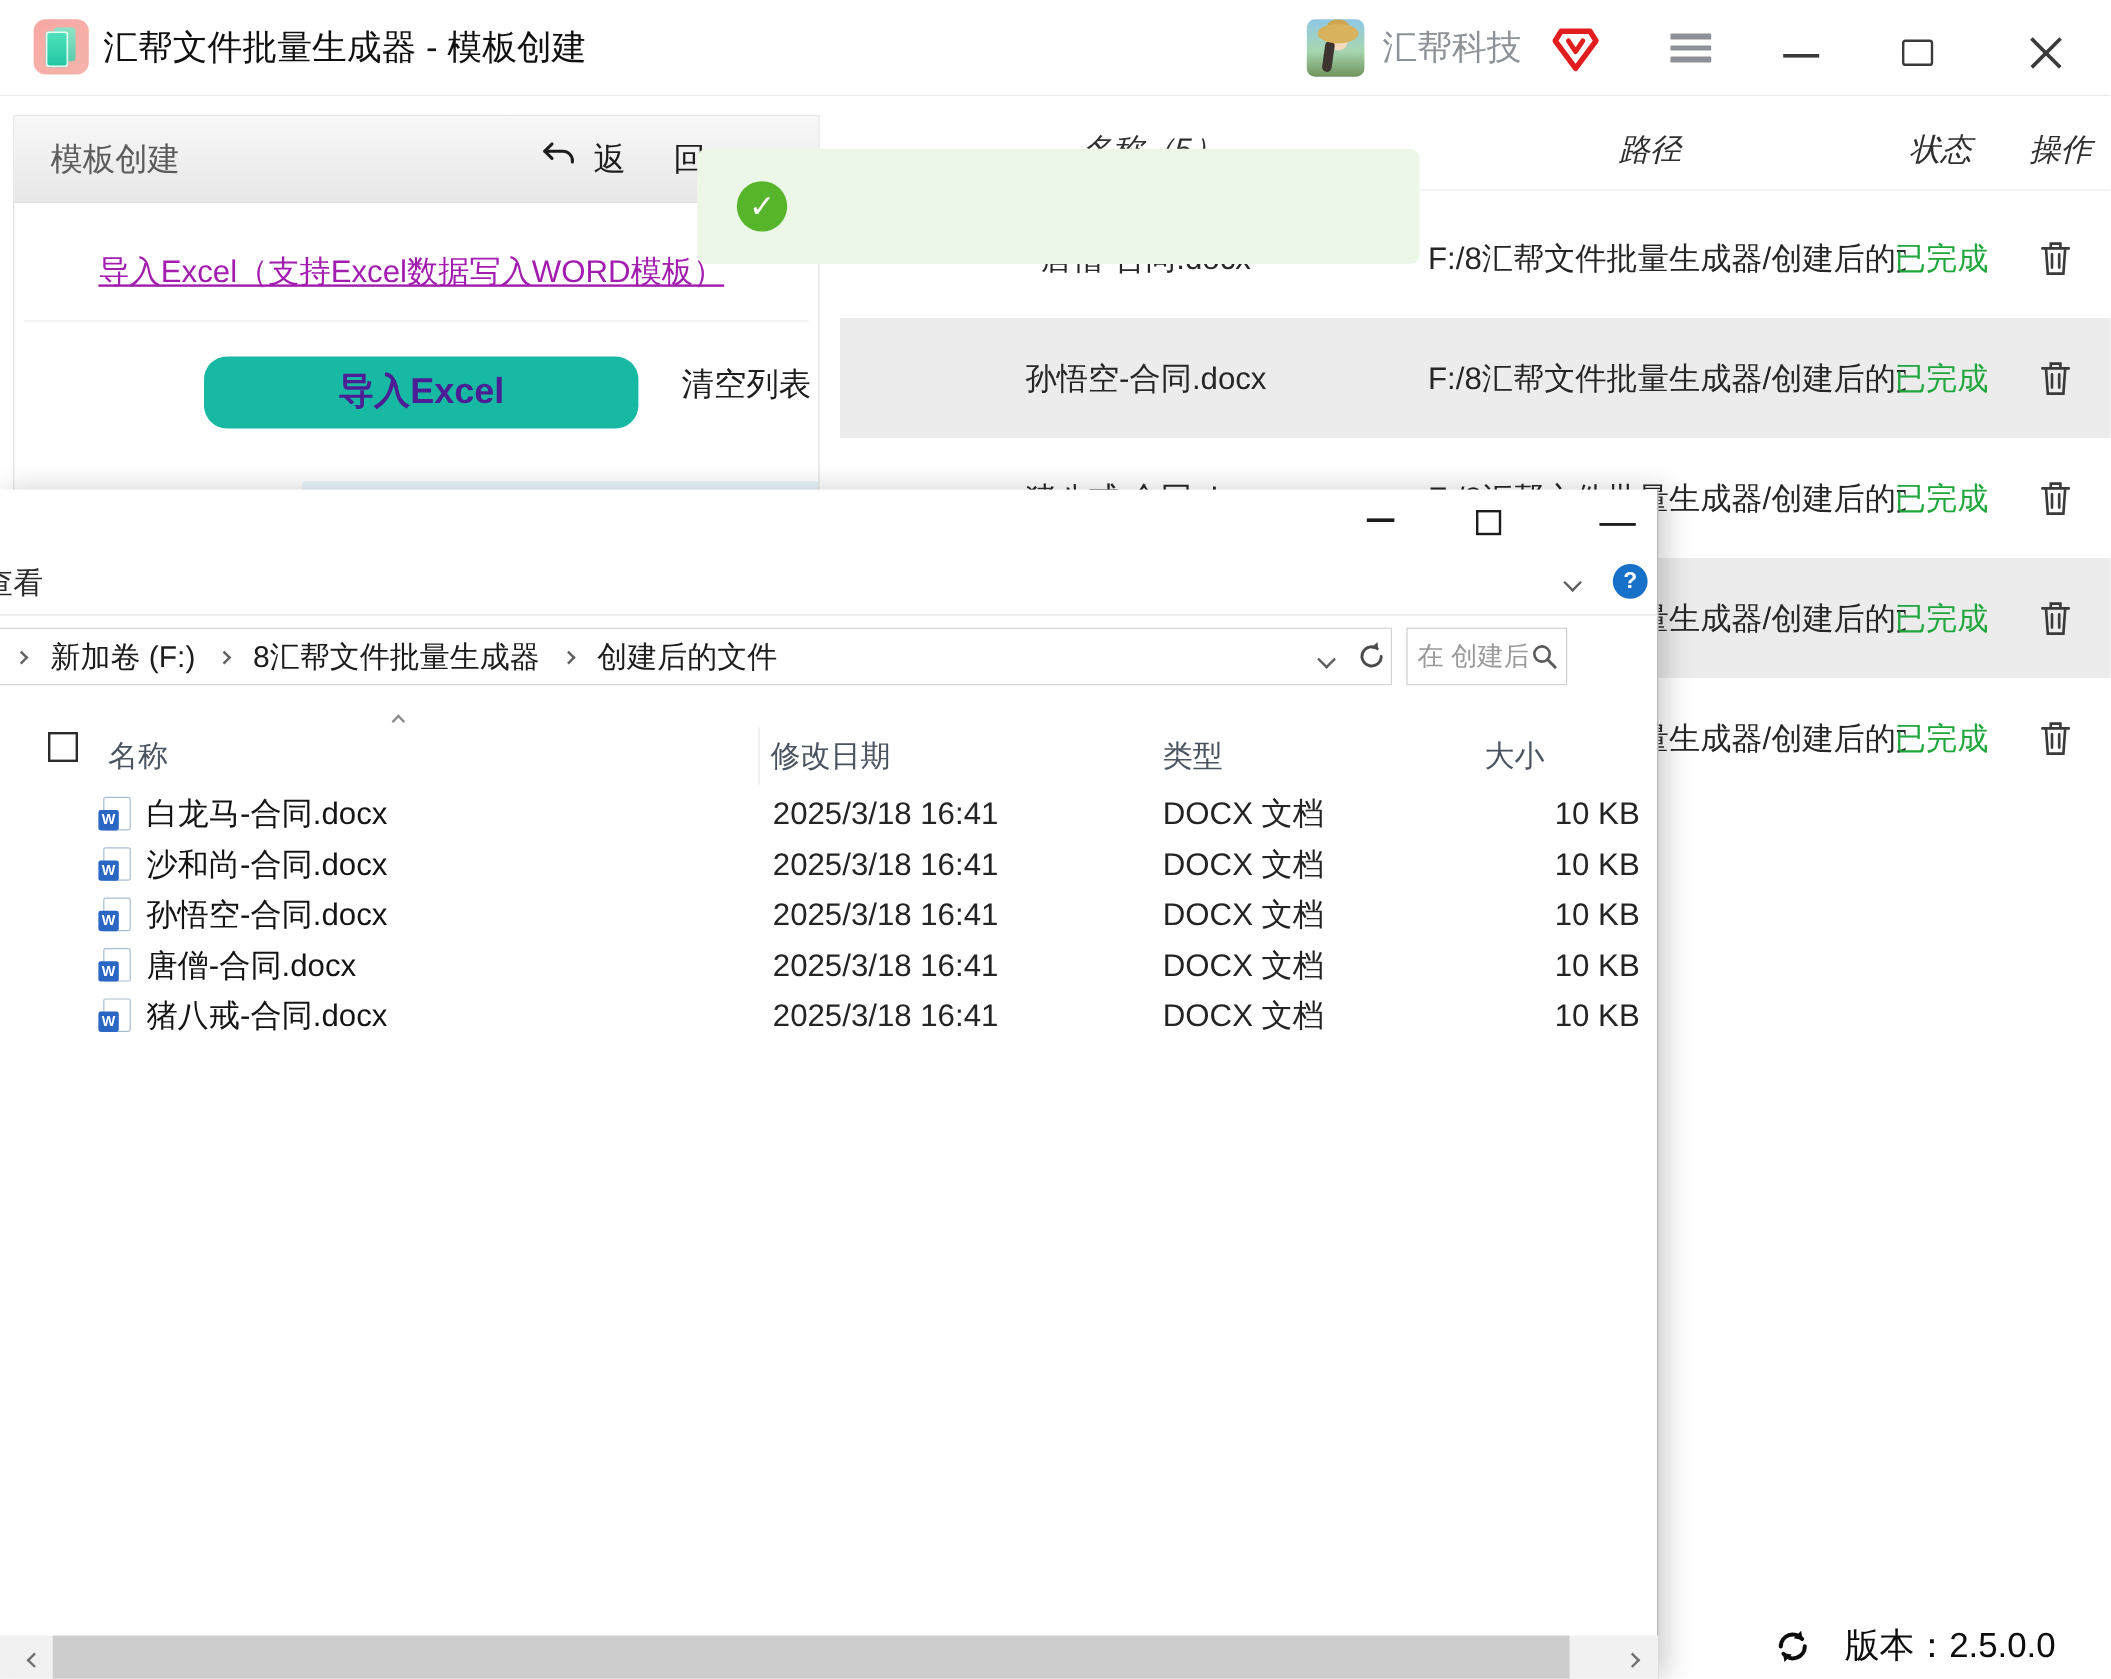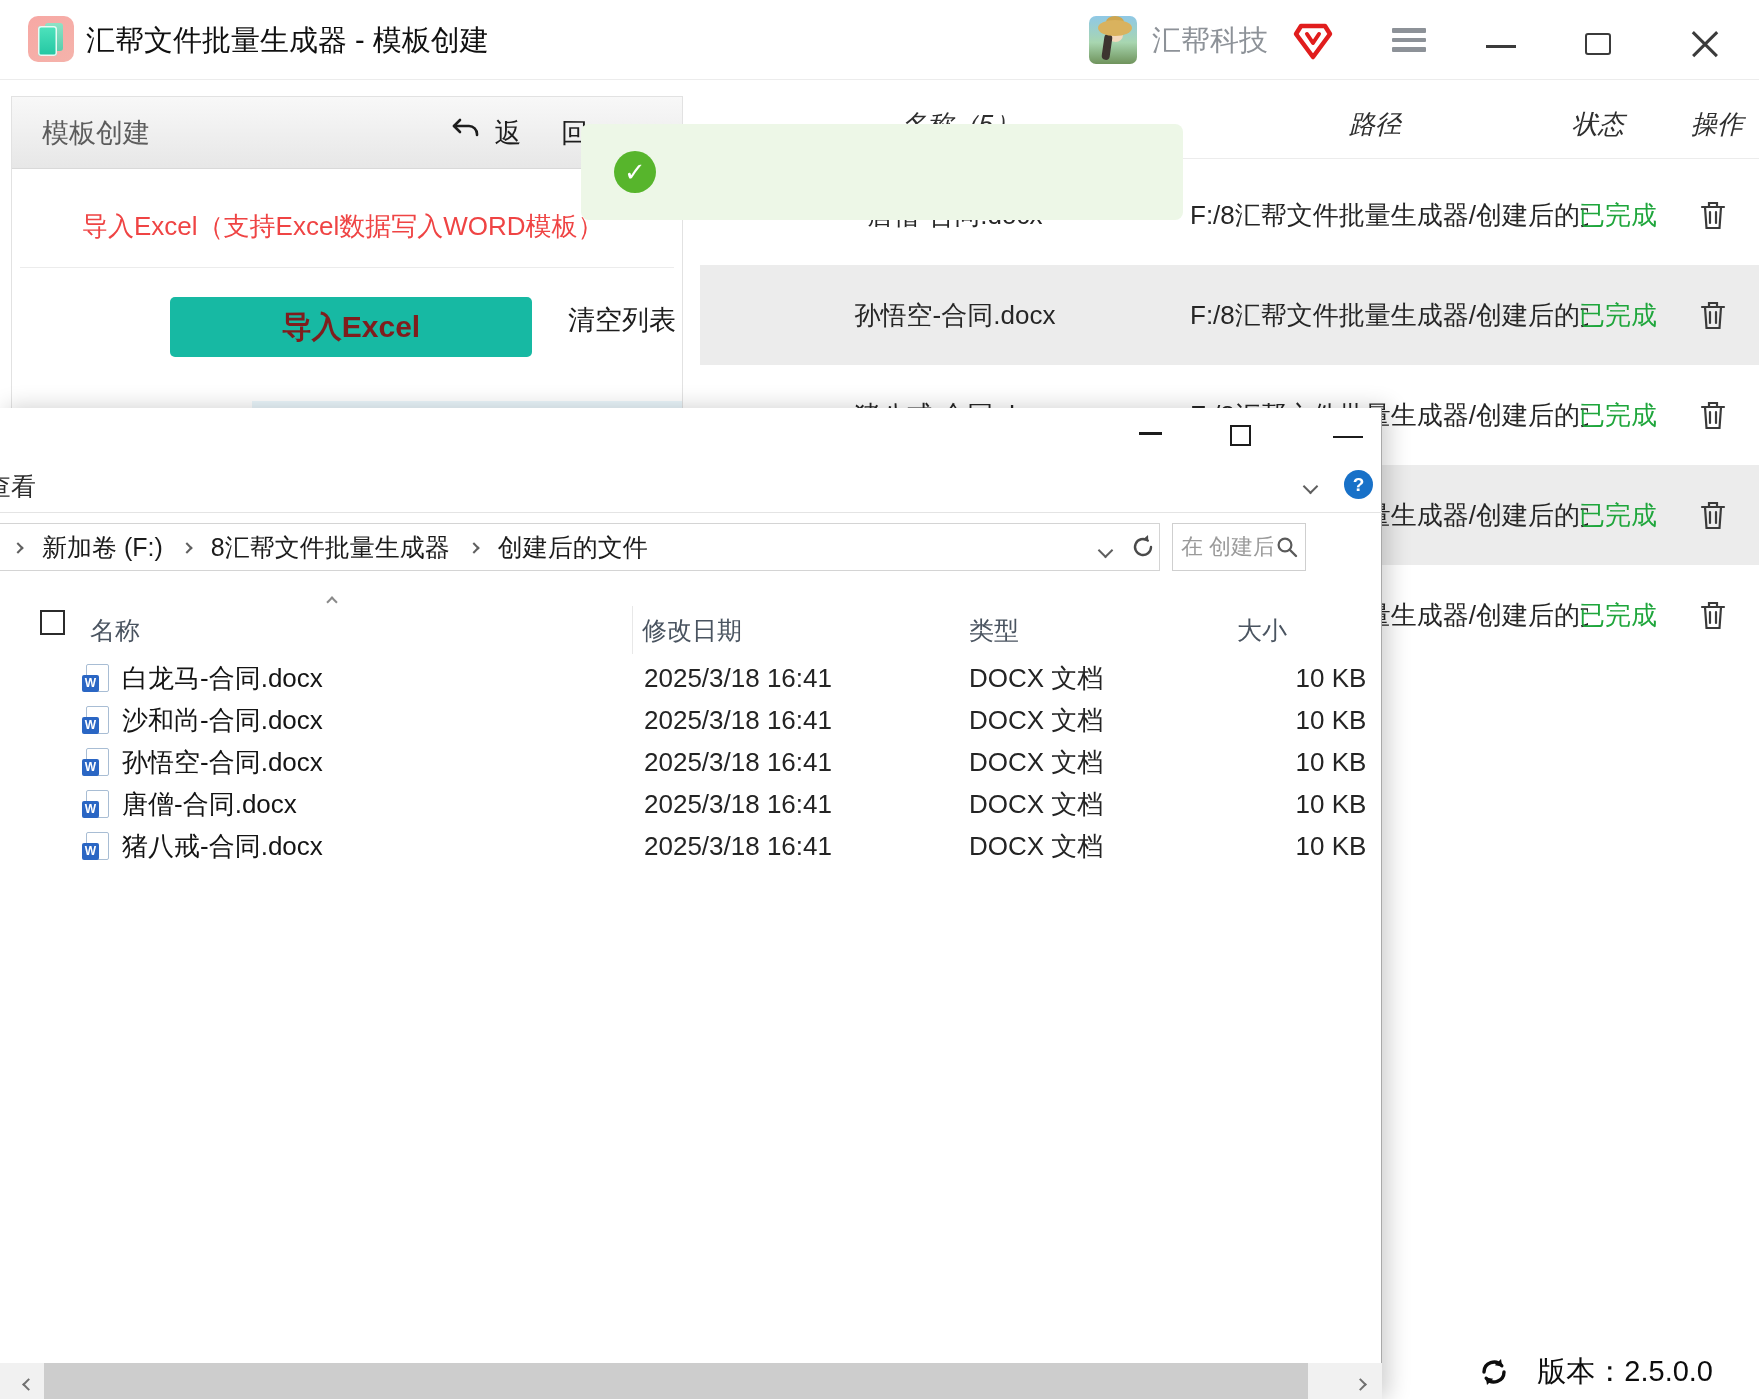--- a/index.html
+++ b/index.html
@@ -39,38 +39,38 @@
   .ctl-x i:last-child  { transform:translate(-50%,-50%) rotate(-45deg); }
   .hitbox { cursor:pointer; }
 
   
   #panel { left:11px; top:96px; width:672px; height:560px; background:#fff; border:1px solid #e2e2e2; }
   .panel-head { position:absolute; left:0; top:0; width:670px; height:72px;
     background:linear-gradient(180deg,#f8f8f8,#e7e7e7); border-bottom:1px solid #d9d9d9; }
   .panel-title { position:absolute; left:30px; top:0; height:72px; line-height:72px; font-size:27px; color:#5c5c5c; }
   .back-group { position:absolute; right:78px; top:0; height:72px; display:flex; align-items:center; gap:14px; cursor:pointer; }
   .back-label { font-size:27px; color:#1d1d1d; letter-spacing:16px; white-space:nowrap; }
-  .panel-hint { position:absolute; left:70px; top:112px; font-size:26px; color:#ef4444; }
+  .panel-hint { position:absolute; left:70px; top:112px; font-size:26px; color:#a21caf;text-decoration:underline; }
   .panel-divider { position:absolute; left:8px; right:8px; top:170px; height:1px; background:#ececec; }
   .import-btn { position:absolute; left:158px; top:200px; width:362px; height:60px; background:#17b9a3;
-    border-radius:5px; color:#7f1d1d; font-size:30px; font-weight:bold; text-align:center; line-height:60px; cursor:pointer; }
+    border-radius:19px; color:#4c1d95; font-size:30px; font-weight:bold; text-align:center; line-height:60px; cursor:pointer; }
   .clear-list { position:absolute; left:556px; top:205px; font-size:27px; color:#1d1d1d; cursor:pointer; }
   .panel-bluebar { position:absolute; left:240px; top:304px; width:430px; height:8px; background:#eaf6fb; }
 
   
   #toast { left:581px; top:124px; width:602px; height:96px; background:#edf7e7; border-radius:8px; z-index:30; }
   .toast-check { position:absolute; left:33px; top:27px; width:42px; height:42px; border-radius:50%;
     background:#57b52c; color:#fff; font-size:26px; font-weight:bold; text-align:center; line-height:42px; }
   .toast-text { position:absolute; left:95px; top:0; height:96px; line-height:96px; font-size:31px; color:#67c23a; }
 
   
   .th { top:96px; height:56px; line-height:56px; font-size:26px; color:#2f2f2f; font-weight:500;font-style:italic; }
   #th-name { left:860px; width:200px; text-align:center; }
   #th-path { left:1330px; width:90px; text-align:center; }
-  #th-status { left:1572px; width:90px; text-align:left; }
+  #th-status { left:1572px; width:90px; text-align:center; }
   #th-action { left:1682px; width:70px; text-align:center; }
   .thead-line { left:700px; top:158px; width:1059px; height:1px; background:#ececec; }
   .trow { left:700px; width:1059px; height:100px; cursor:default; }
   .trow.gray { background:#ececec; }
   .cell-name { position:absolute; left:110px; width:290px; top:0; height:100px; line-height:100px;
     text-align:center; font-size:26px; color:#262626; white-space:nowrap; }
   .cell-path { position:absolute; left:490px; width:398px; top:0; height:100px; line-height:100px;
     font-size:26px; color:#262626; white-space:nowrap; overflow:hidden; }
   .cell-status { position:absolute; left:875px; width:86px; top:0; height:100px; line-height:100px;
     text-align:center; font-size:26px; color:#1fa63c; }

